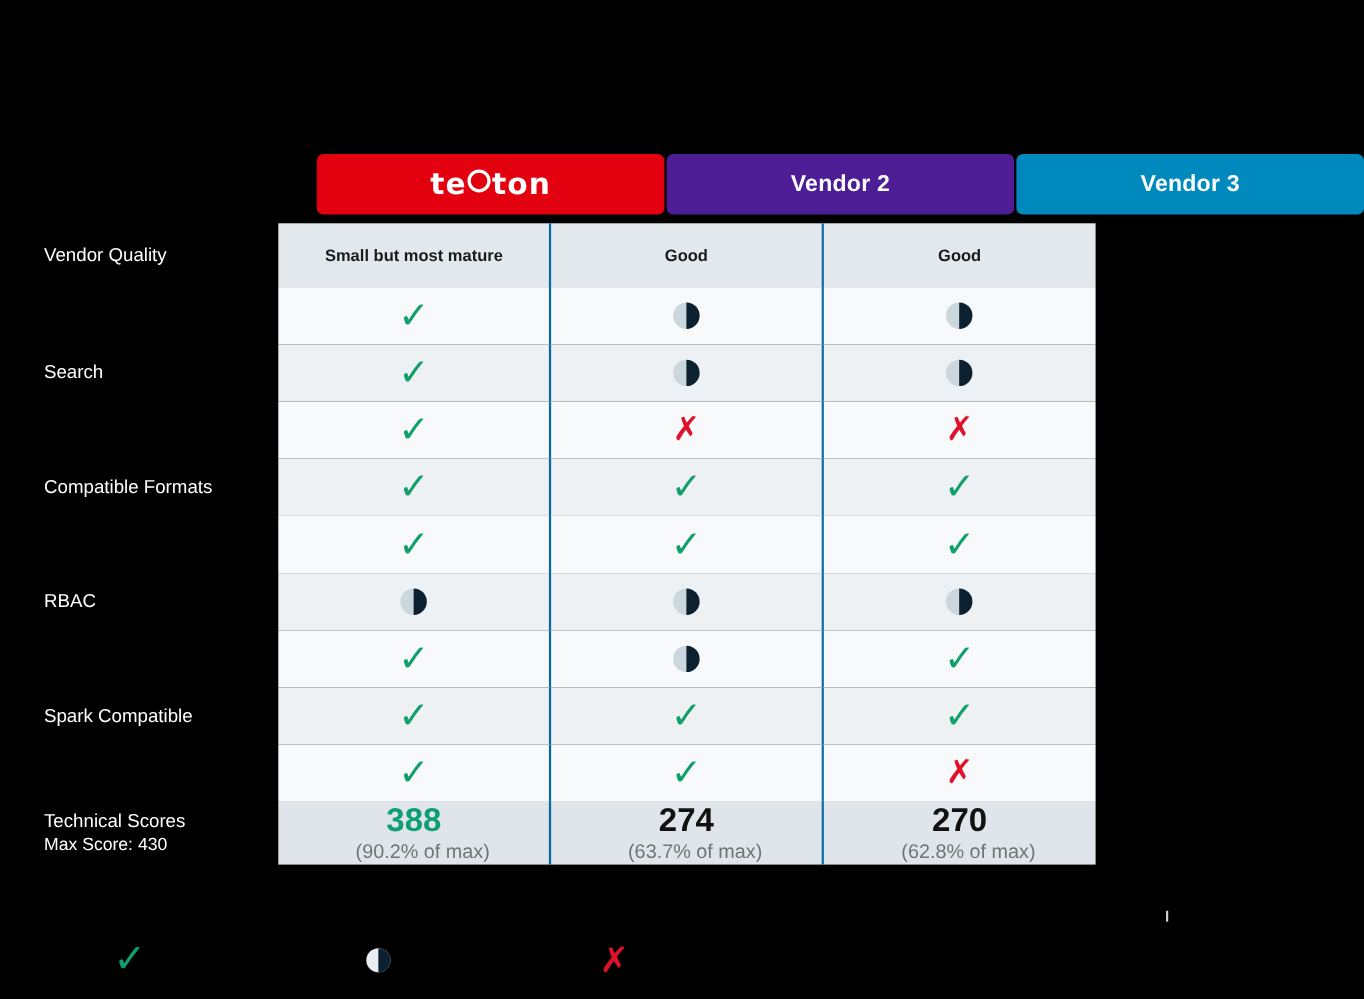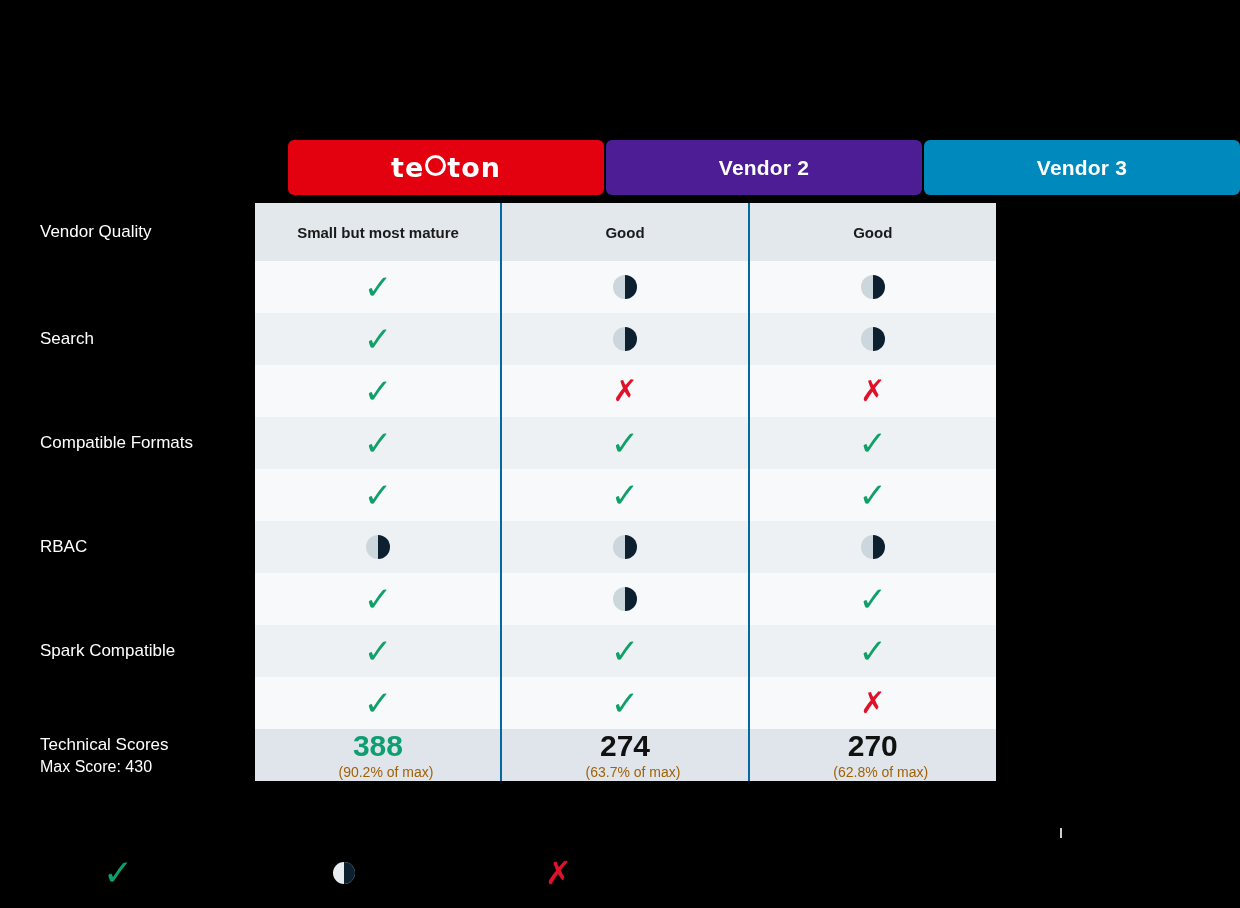--- a/index.html
+++ b/index.html
@@ -179,22 +179,22 @@
   .score-num {
     font-size: 30px;
     font-weight: bold;
     color: #111111;
     display: block;
     line-height: 1.05;
     text-align: center;
   }
   .score-num.accent { color: #0e9e72; }
   .score-pct {
-    font-size: 14px;
-    color: #a16207;
+    font-size: 18px;
+    color: #737373;
     display: block;
     margin-top: 2px;
     padding-left: 16px;
   }
 
   
   .legend {
     position: absolute;
     left: 0;
     top: 838px;

